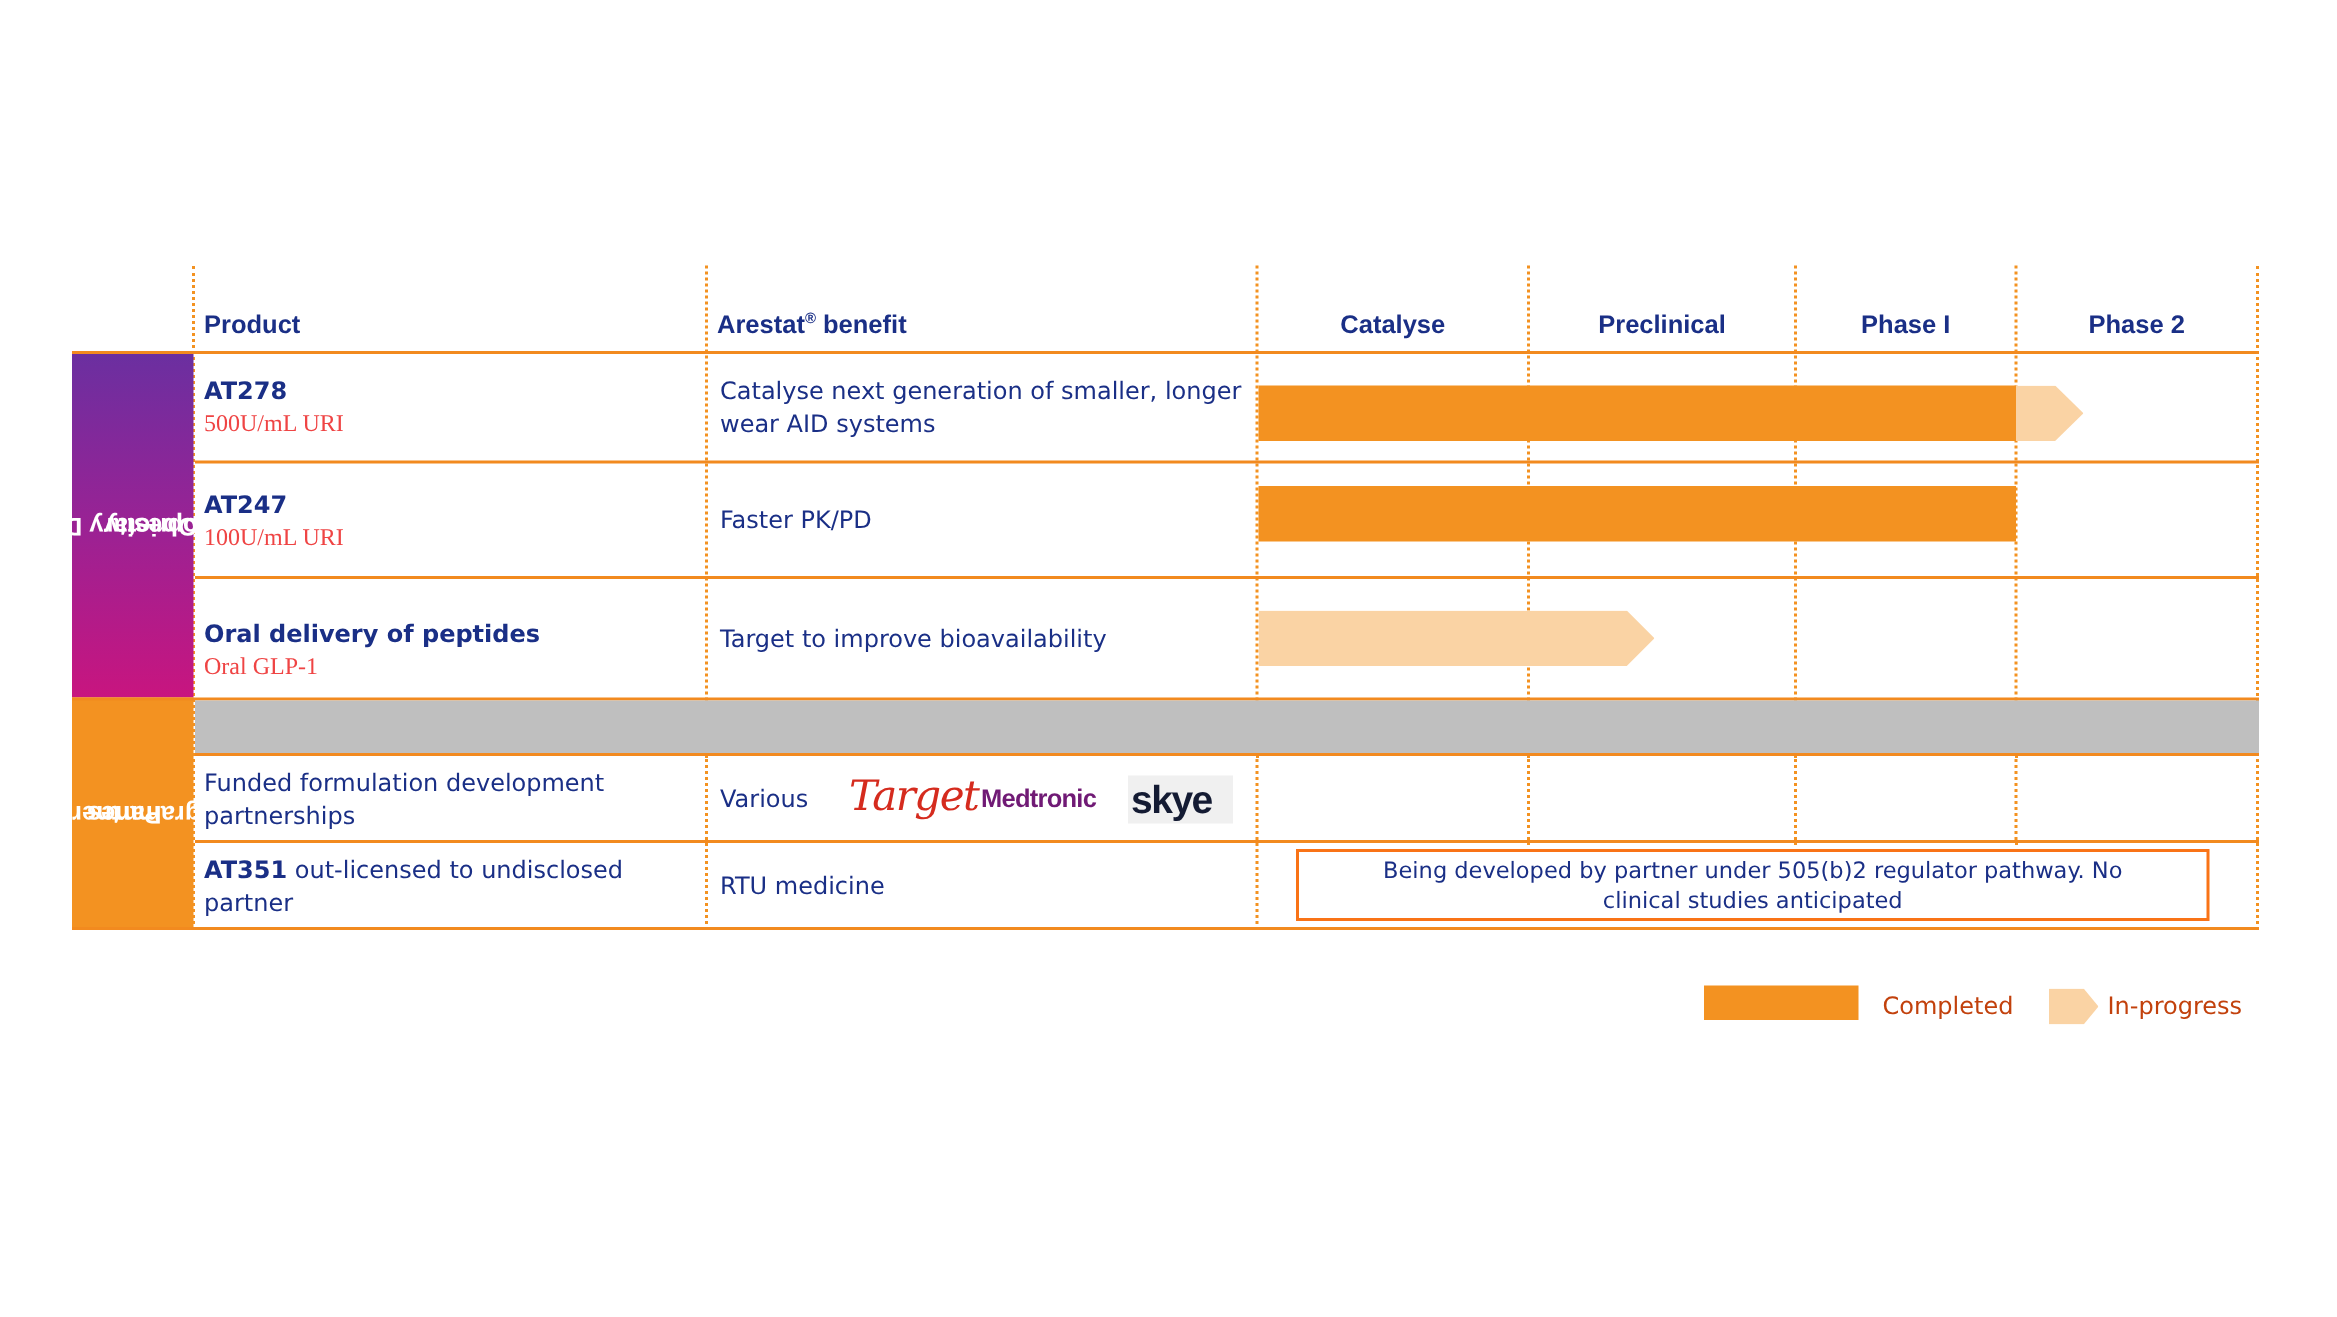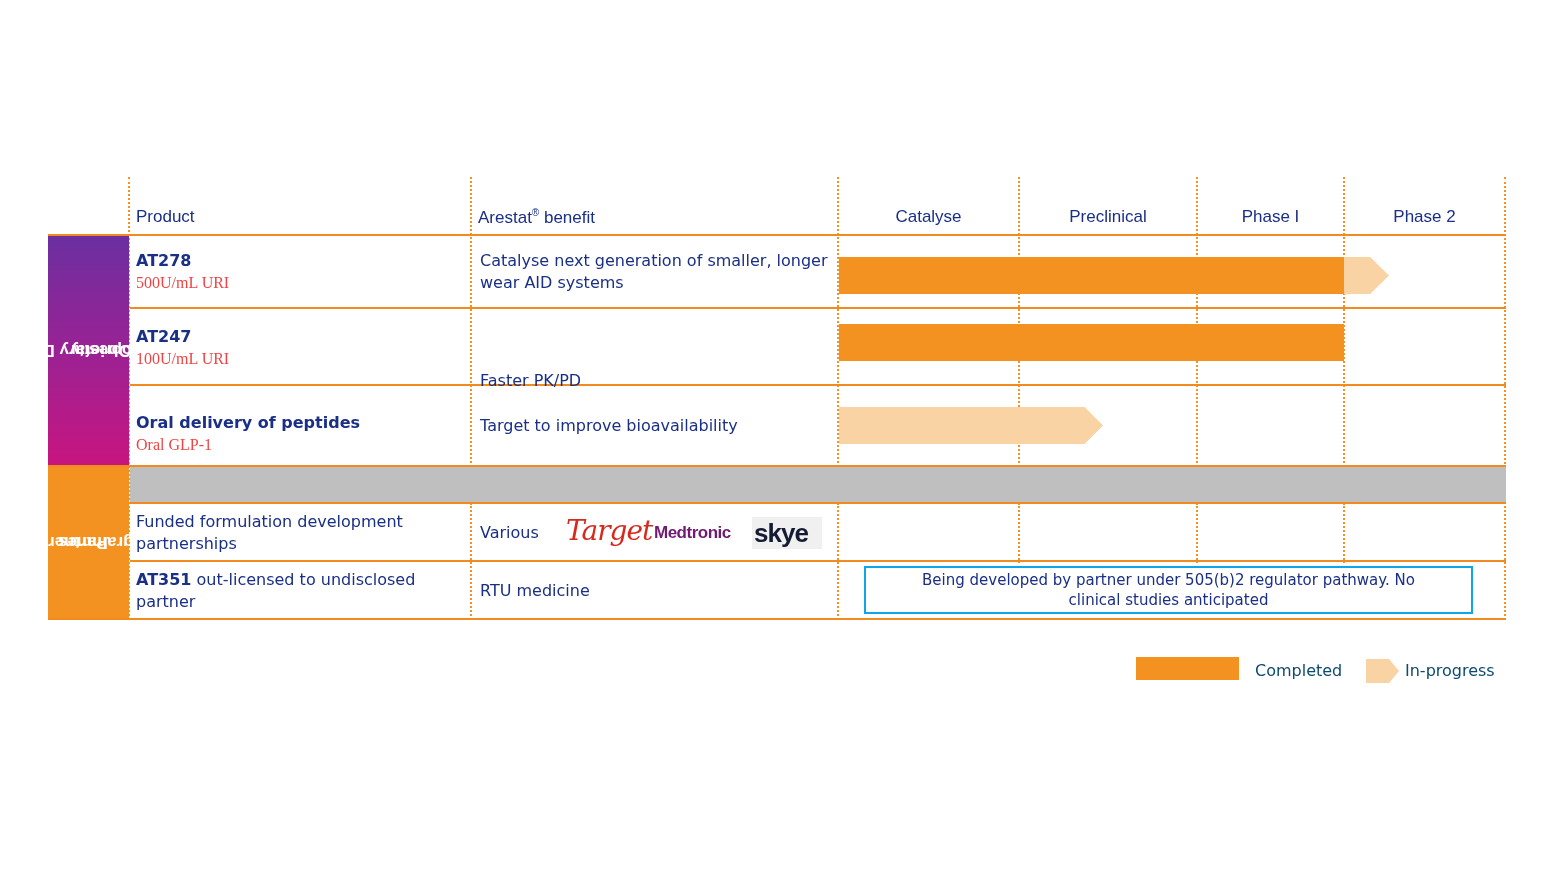--- a/index.html
+++ b/index.html
@@ -1,34 +1,34 @@
 <!DOCTYPE html>
 <html><head>
 <meta charset="utf-8">
 <style>
   html, body { margin: 0; padding: 0; background: #ffffff; }
   body { width: 1558px; height: 878px; position: relative; overflow: hidden; font-family: "DejaVu Sans", sans-serif; }
   .abs { position: absolute; }
   .vline { position: absolute; width: 0; border-left: 2px dotted #f39221; }
   .hline { position: absolute; height: 0; border-top: 2px solid #f28a1f; }
-  .hdr { position: absolute; top: 207px; font-family: "Liberation Sans", sans-serif; font-weight: normal; font-size: 17px; color: #1a2f86; }
+  .hdr { position: absolute; top: 207px; font-family: "Liberation Sans", sans-serif; font-weight: bold; font-size: 17px; color: #1a2f86; }
   .hdr.center { text-align: center; }
   .cell { position: absolute; font-family: "DejaVu Sans", sans-serif; font-size: 16px; color: #1a2f86; line-height: 22px; }
   .prod-name { font-weight: bold; color: #1a2f86; }
   .prod-sub { color: #ef4444; font-family: Liberation Serif, serif; }
   .sidebar { position: absolute; left: 48px; width: 81px; display: flex; align-items: center; justify-content: center; }
   .sidebar span { transform: rotate(-90deg); white-space: nowrap; color: #ffffff; font-family: "Liberation Sans", sans-serif; font-weight: bold; font-size: 17px; text-align: center; line-height: 21px; display: block; }
   .bar-done { position: absolute; background: #f39221; height: 37px; }
   .arrow { position: absolute; height: 37px; background: #fad3a4; }
   .gray-band { position: absolute; left: 130px; top: 467px; width: 1376px; height: 35px; background: #bfbfbf; }
-  .note-box { position: absolute; left: 864px; top: 566px; width: 609px; height: 48px; border: 2px solid #0ea5e9; box-sizing: border-box; display: flex; align-items: center; justify-content: center; text-align: center; font-family: "DejaVu Sans", sans-serif; font-size: 15px; color: #1a2f86; line-height: 20px; }
+  .note-box { position: absolute; left: 864px; top: 566px; width: 609px; height: 48px; border: 2px solid #f97316; box-sizing: border-box; display: flex; align-items: center; justify-content: center; text-align: center; font-family: "DejaVu Sans", sans-serif; font-size: 15px; color: #1a2f86; line-height: 20px; }
   .logo-lilly { position: absolute; left: 566px; top: 514px; font-family: "DejaVu Serif", serif; font-style: italic; font-size: 28px; color: #d52b1e; letter-spacing: -1px; }
   .logo-medtronic { position: absolute; left: 654px; top: 523px; font-family: "Liberation Sans", sans-serif; font-weight: bold; font-size: 17px; color: #701a75; letter-spacing: -0.5px; }
   .logo-skye { position: absolute; left: 752px; top: 517px; width: 70px; height: 32px; background: #f0f0f0; font-family: "Liberation Sans", sans-serif; font-weight: bold; font-size: 26px; color: #141b33; line-height: 32px; padding-left: 2px; box-sizing: border-box; letter-spacing: -1px; }
-  .legend-label { position: absolute; top: 661px; font-family: "DejaVu Sans", sans-serif; font-size: 16px; color: #0c4a6e; }
+  .legend-label { position: absolute; top: 661px; font-family: "DejaVu Sans", sans-serif; font-size: 16px; color: #c2410c; }
 </style>
 </head>
 <body>
 
 <div class="vline" style="left:128px; top:177px; height:443px;"></div>
 <div class="vline" style="left:470px; top:177px; height:290px;"></div>
 <div class="vline" style="left:470px; top:503px; height:117px;"></div>
 <div class="vline" style="left:837px; top:177px; height:290px;"></div>
 <div class="vline" style="left:837px; top:503px; height:117px;"></div>
 <div class="vline" style="left:1018px; top:177px; height:290px;"></div>
@@ -69,21 +69,21 @@
   <div class="prod-sub">500U/mL URI</div>
 </div>
 <div class="cell" style="left:480px; top:250px; width:355px;">Catalyse next generation of smaller, longer wear AID systems</div>
 <div class="bar-done" style="left:839px; top:257px; width:505px;"></div>
 <div class="arrow" style="left:1344px; top:257px; width:45px; clip-path: polygon(0 0, 58% 0, 100% 50%, 58% 100%, 0 100%);"></div>
 
 <div class="cell" style="left:136px; top:326px;">
   <div class="prod-name">AT247</div>
   <div class="prod-sub">100U/mL URI</div>
 </div>
-<div class="cell" style="left:480px; top:336px;margin-top:34px;">Faster PK/PD</div>
+<div class="cell" style="left:480px; top:336px;">Faster PK/PD</div>
 <div class="bar-done" style="left:839px; top:324px; width:505px;"></div>
 
 <div class="cell" style="left:136px; top:412px;">
   <div class="prod-name">Oral delivery of peptides</div>
   <div class="prod-sub">Oral GLP-1</div>
 </div>
 <div class="cell" style="left:480px; top:415px;">Target to improve bioavailability</div>
 <div class="arrow" style="left:839px; top:407px; width:264px; clip-path: polygon(0 0, 93% 0, 100% 50%, 93% 100%, 0 100%);"></div>
 
 <div class="cell" style="left:136px; top:511px; width:320px;">Funded formulation development partnerships</div>

